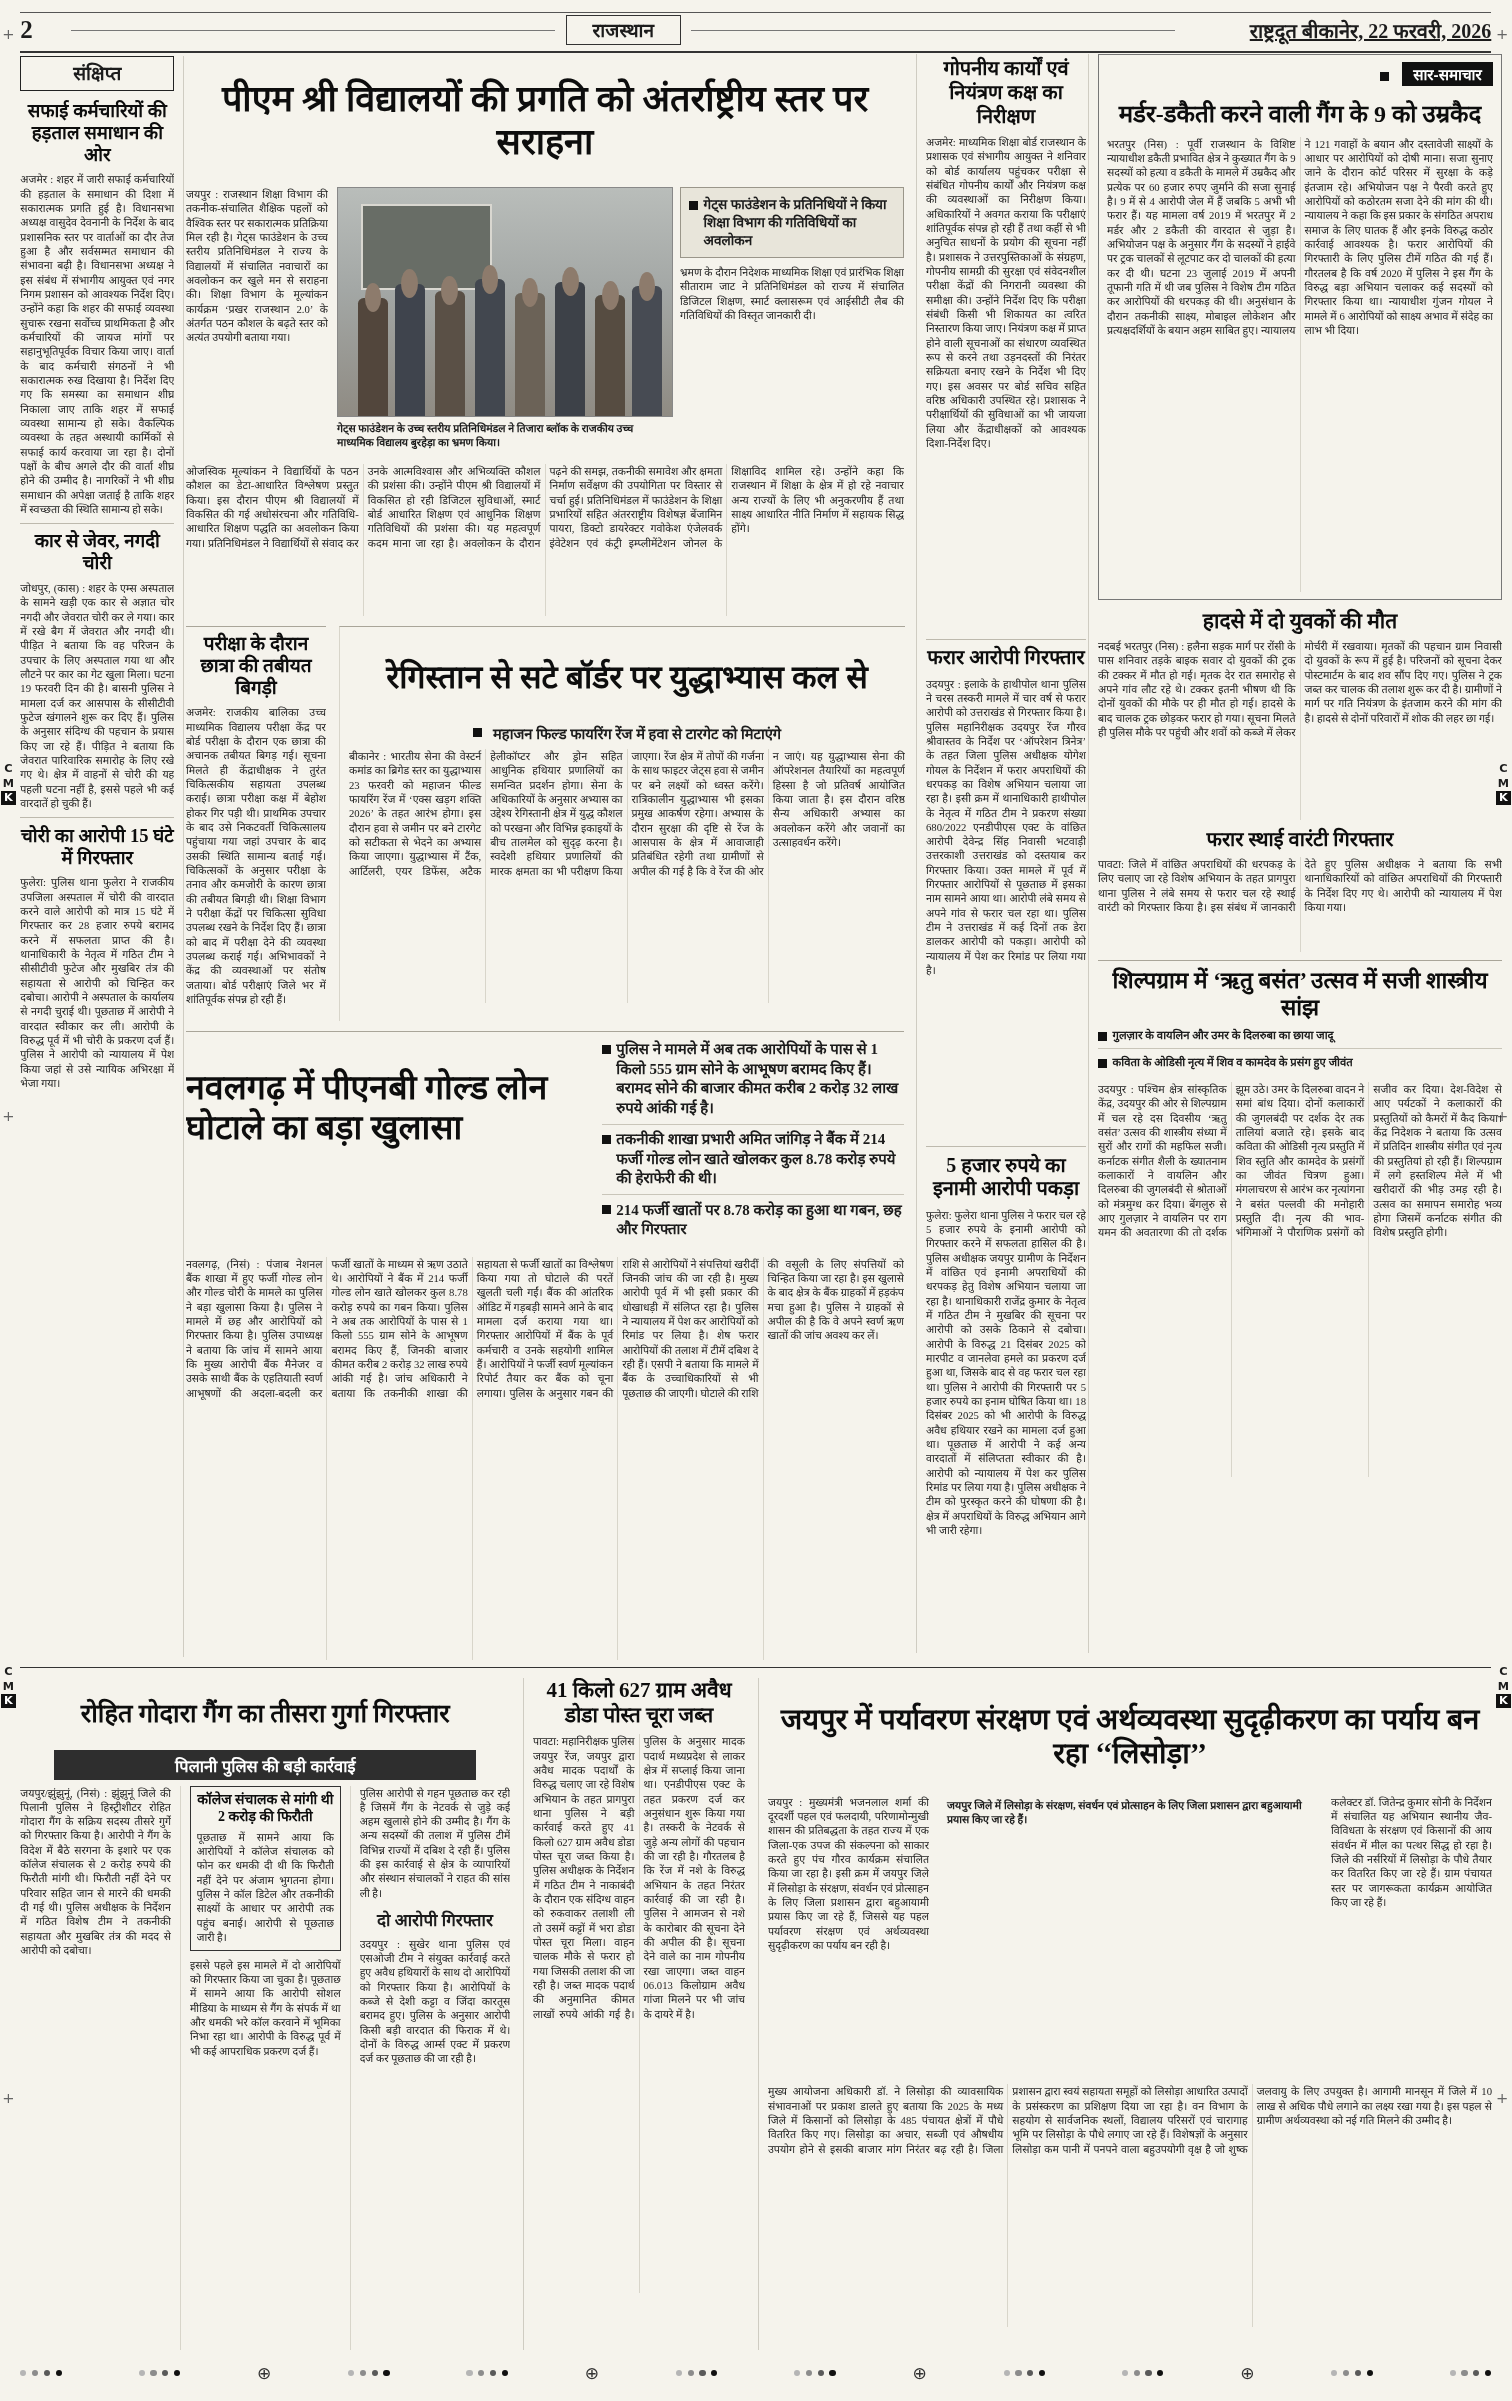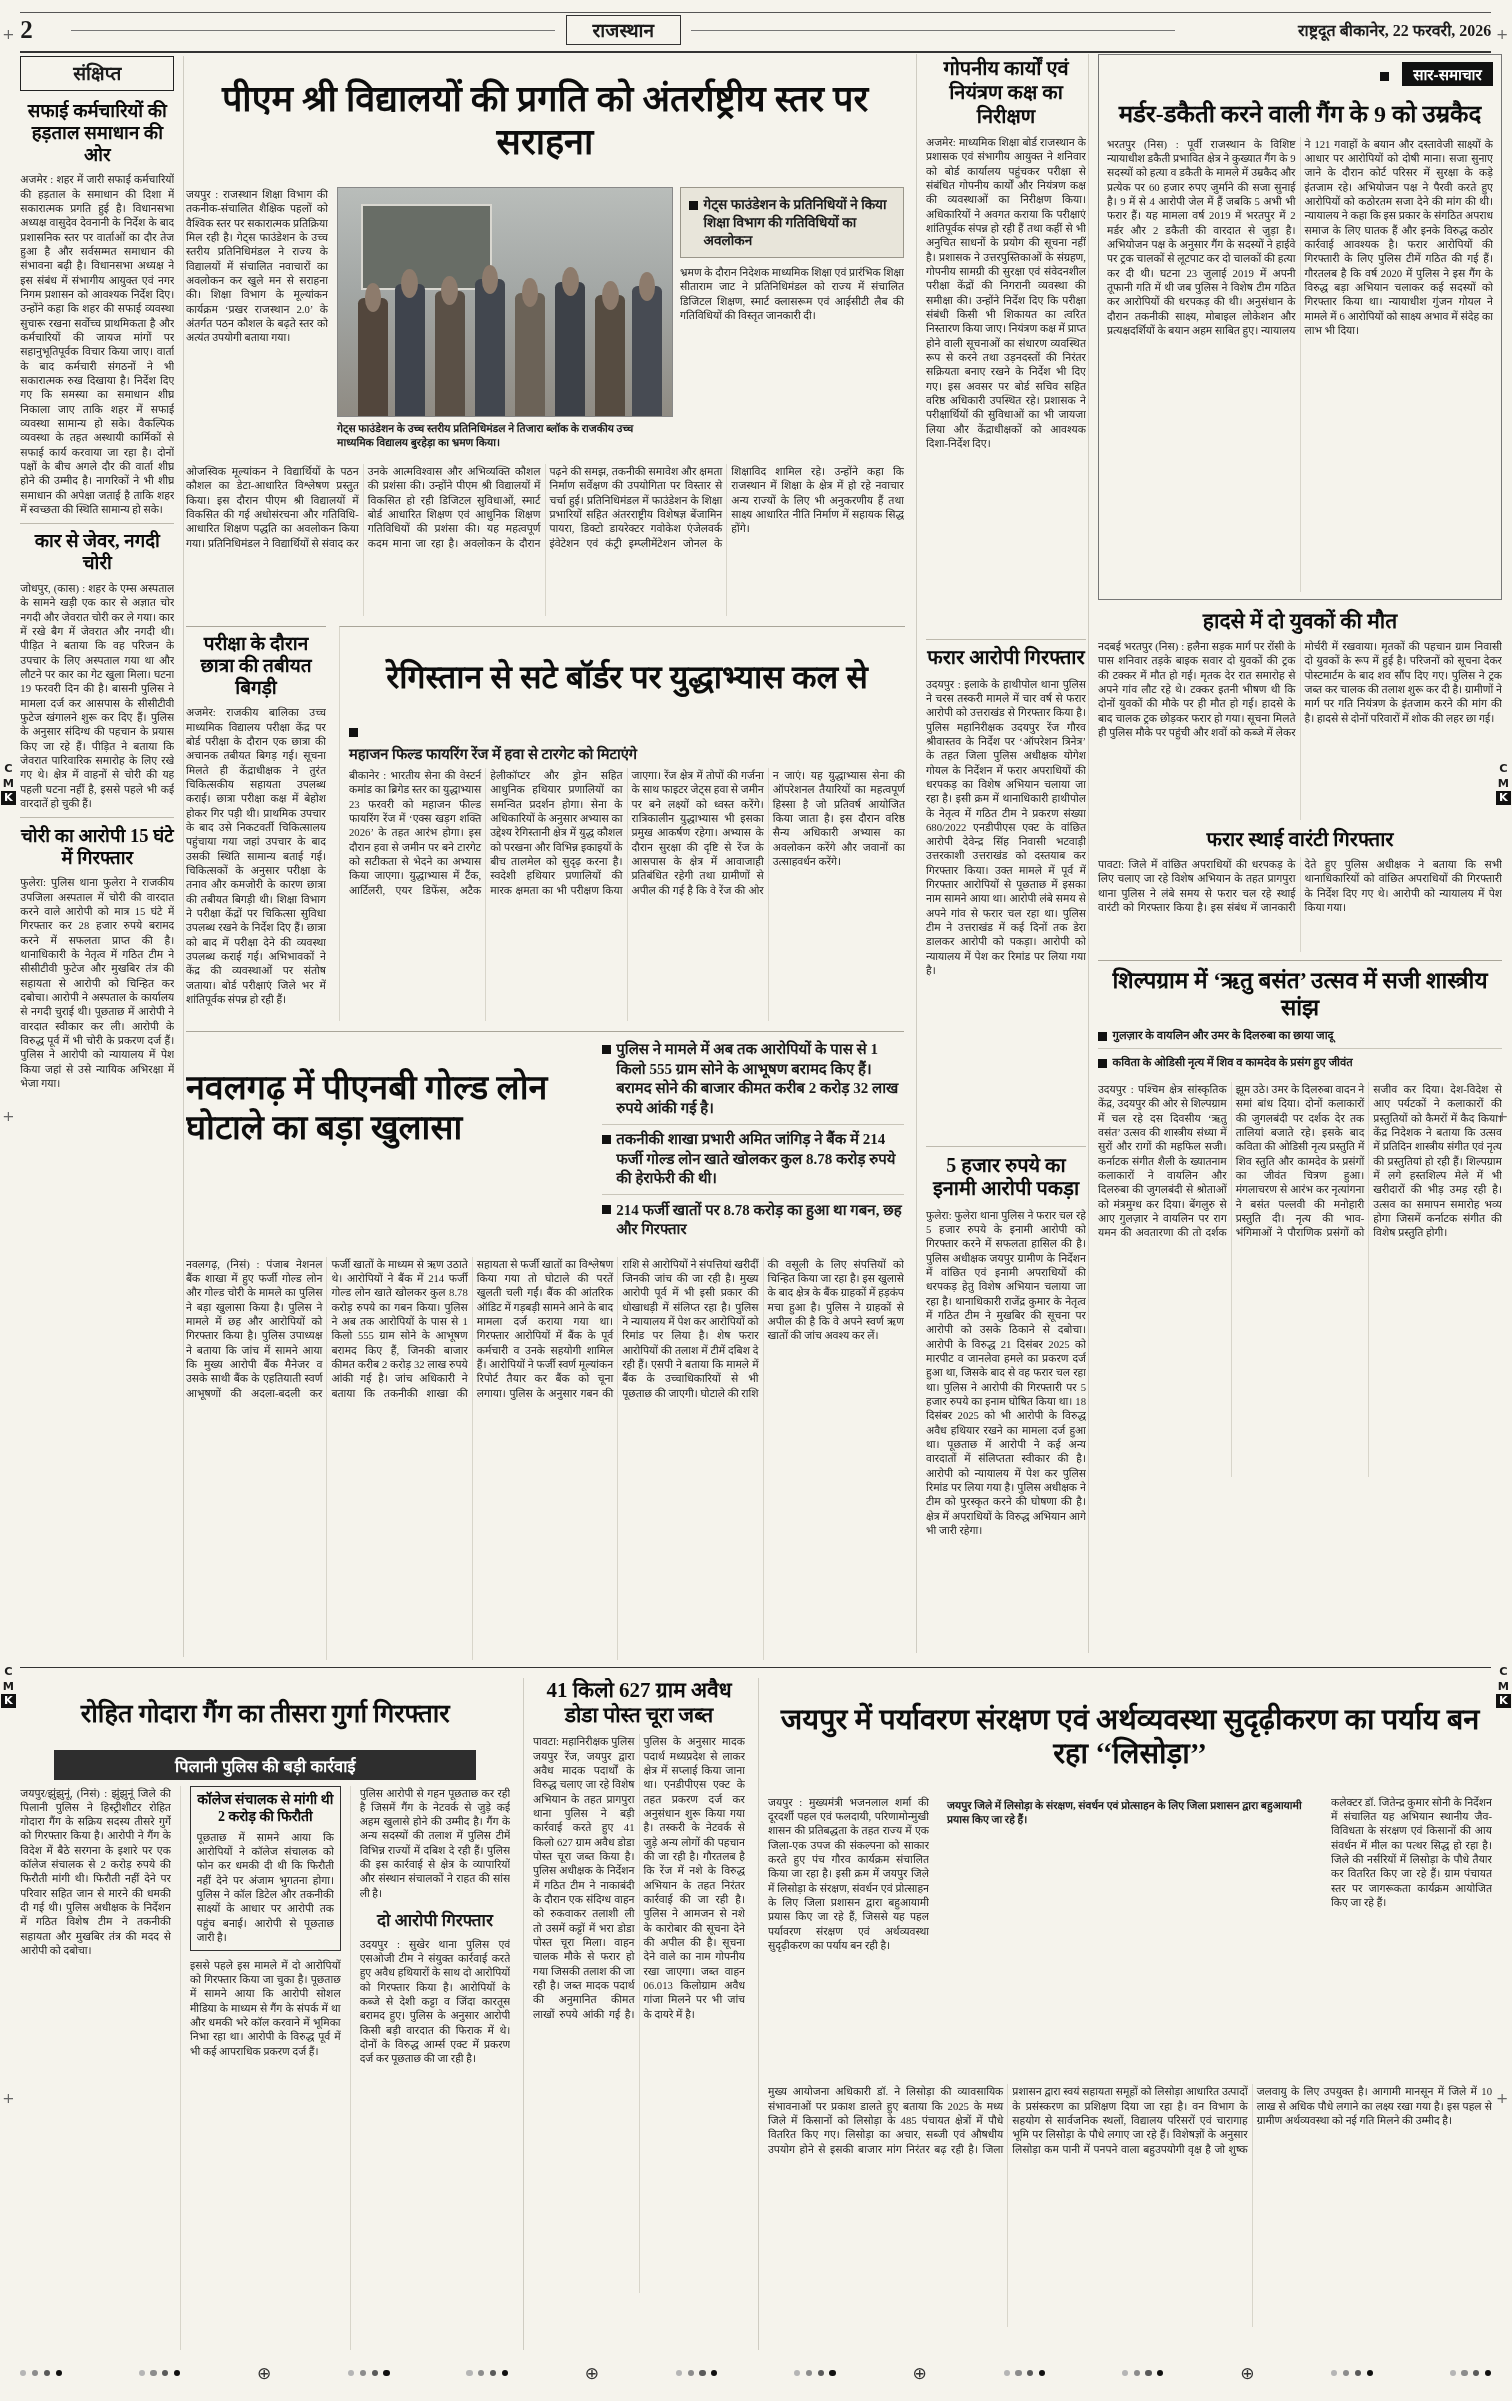--- a/index.html
+++ b/index.html
@@ -7,21 +7,21 @@
         font-family:"Liberation Serif","DejaVu Serif",serif;overflow:hidden;}
   .abs{position:absolute;}
   
   .masthead{left:20.3px;top:12.4px;width:1471px;height:34px;display:flex;align-items:center;
             border-top:0.6px solid #555;border-bottom:2.3px double #333;padding-bottom:3.4px;}
   .page-num{font-size:25px;font-weight:bold;width:51px;}
   .section-wrap{flex:1;display:flex;align-items:center;gap:10.2px;}
   .section-wrap .hline{flex:1;height:0.6px;background:#777;}
   .section-name{border:1.1px solid #333;padding:1.1px 26px;font-size:19px;font-weight:bold;
                 font-family:"Liberation Sans","DejaVu Sans",sans-serif;}
-  .edition{width:316px;text-align:right;font-size:16px;font-weight:bold;}
+  .edition{width:316px;text-align:right;font-size:20px;font-weight:bold;text-decoration:underline;}
   
   .atitle{font-weight:bold;text-align:center;line-height:1.18;color:#0d0d0d;}
   .body{font-size:10.7px;line-height:1.34;text-align:justify;overflow:hidden;}
   .cols{column-gap:9px;column-rule:0.6px solid #d8d5ca;}
   .c2{column-count:2;} .c3{column-count:3;} .c4{column-count:4;} .c5{column-count:5;}
   .sq{display:inline-block;width:9px;height:9px;background:#111;margin-right:5.6px;flex:none;margin-top:4.5px;}
   .thinrule{height:0.6px;background:#bdb9ad;margin:6.8px 0;}
   
   .briefs{left:20.3px;top:56px;width:154px;height:1601px;border-right:0.6px solid #cfccc2;
           padding-right:9px;overflow:hidden;}
@@ -43,21 +43,21 @@
   .kicker{background:#e8e5da;border:0.6px solid #9a968a;padding:8px;display:flex;
           font-size:13.6px;font-weight:bold;line-height:1.3;}
   .pm-bottom{margin-top:6.8px;height:181px;}
   
   .pariksha{left:186px;top:626px;width:140px;height:395px;border-top:0.6px solid #a9a599;padding-top:5.6px;overflow:hidden;}
   .pariksha .atitle{font-size:19px;margin-bottom:5.6px;}
   .registan{left:339px;top:626px;width:566px;height:395px;border-top:0.6px solid #a9a599;border-left:0.6px solid #d8d5ca;
             padding:5.6px 0 0 9px;overflow:hidden;box-sizing:border-box;}
   .registan .atitle{font-size:32px;}
   .subhead{display:flex;justify-content:center;align-items:flex-start;gap:5.6px;
-           font-size:14.7px;font-weight:bold;margin:5.6px auto;flex-direction:column;}
+           font-size:14.7px;font-weight:bold;margin:5.6px auto;}
   .registan .body{height:254px;}
   
   .naval{left:186px;top:1031px;width:718px;height:620px;border-top:0.6px solid #a9a599;padding-top:8px;overflow:hidden;}
   .naval-head{display:flex;gap:13.6px;}
   .naval-head .atitle{width:56%;text-align:left;font-size:34px;}
   .naval-bullets{flex:1;font-size:15px;font-weight:bold;line-height:1.3;}
   .nb{display:flex;margin-bottom:5.6px;padding-bottom:5.6px;border-bottom:0.6px solid #c9c5b9;}
   .nb:last-child{border-bottom:none;}
   .naval .body{margin-top:5.6px;height:435px;}
   

